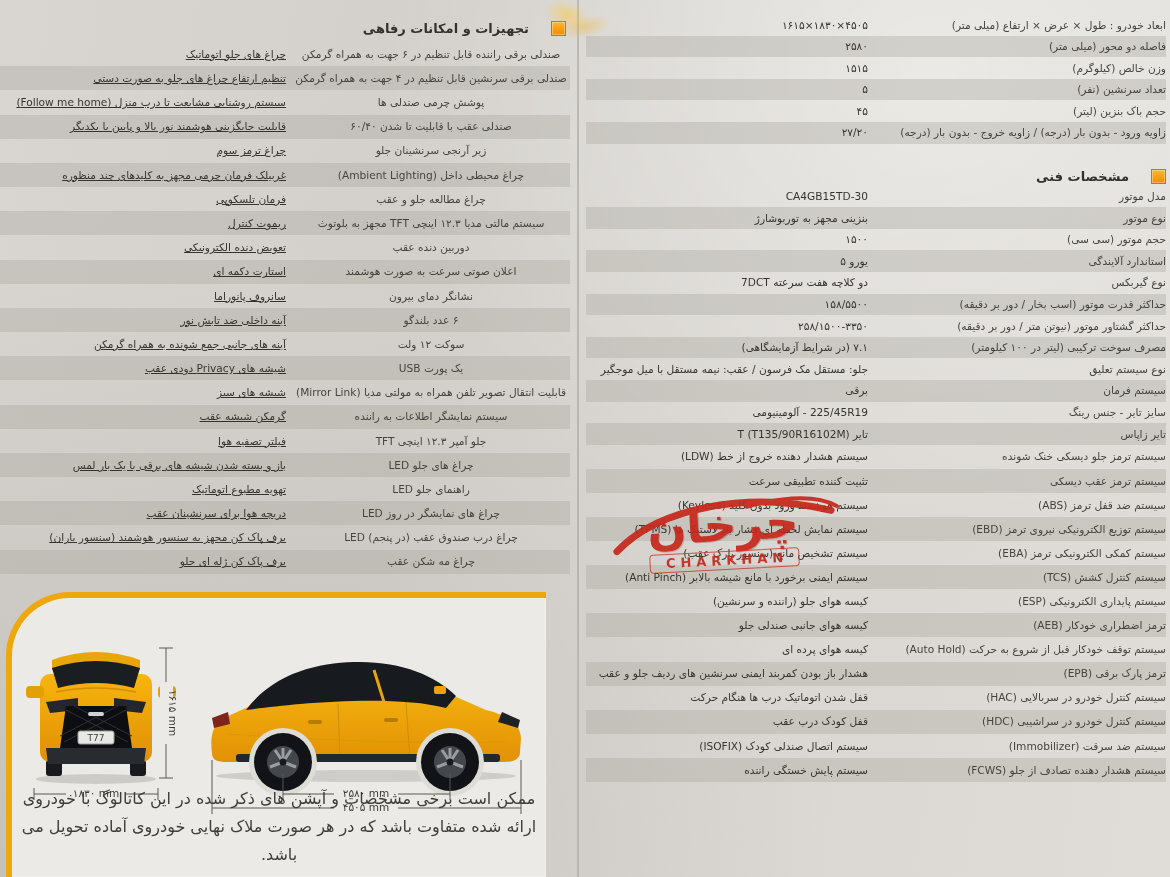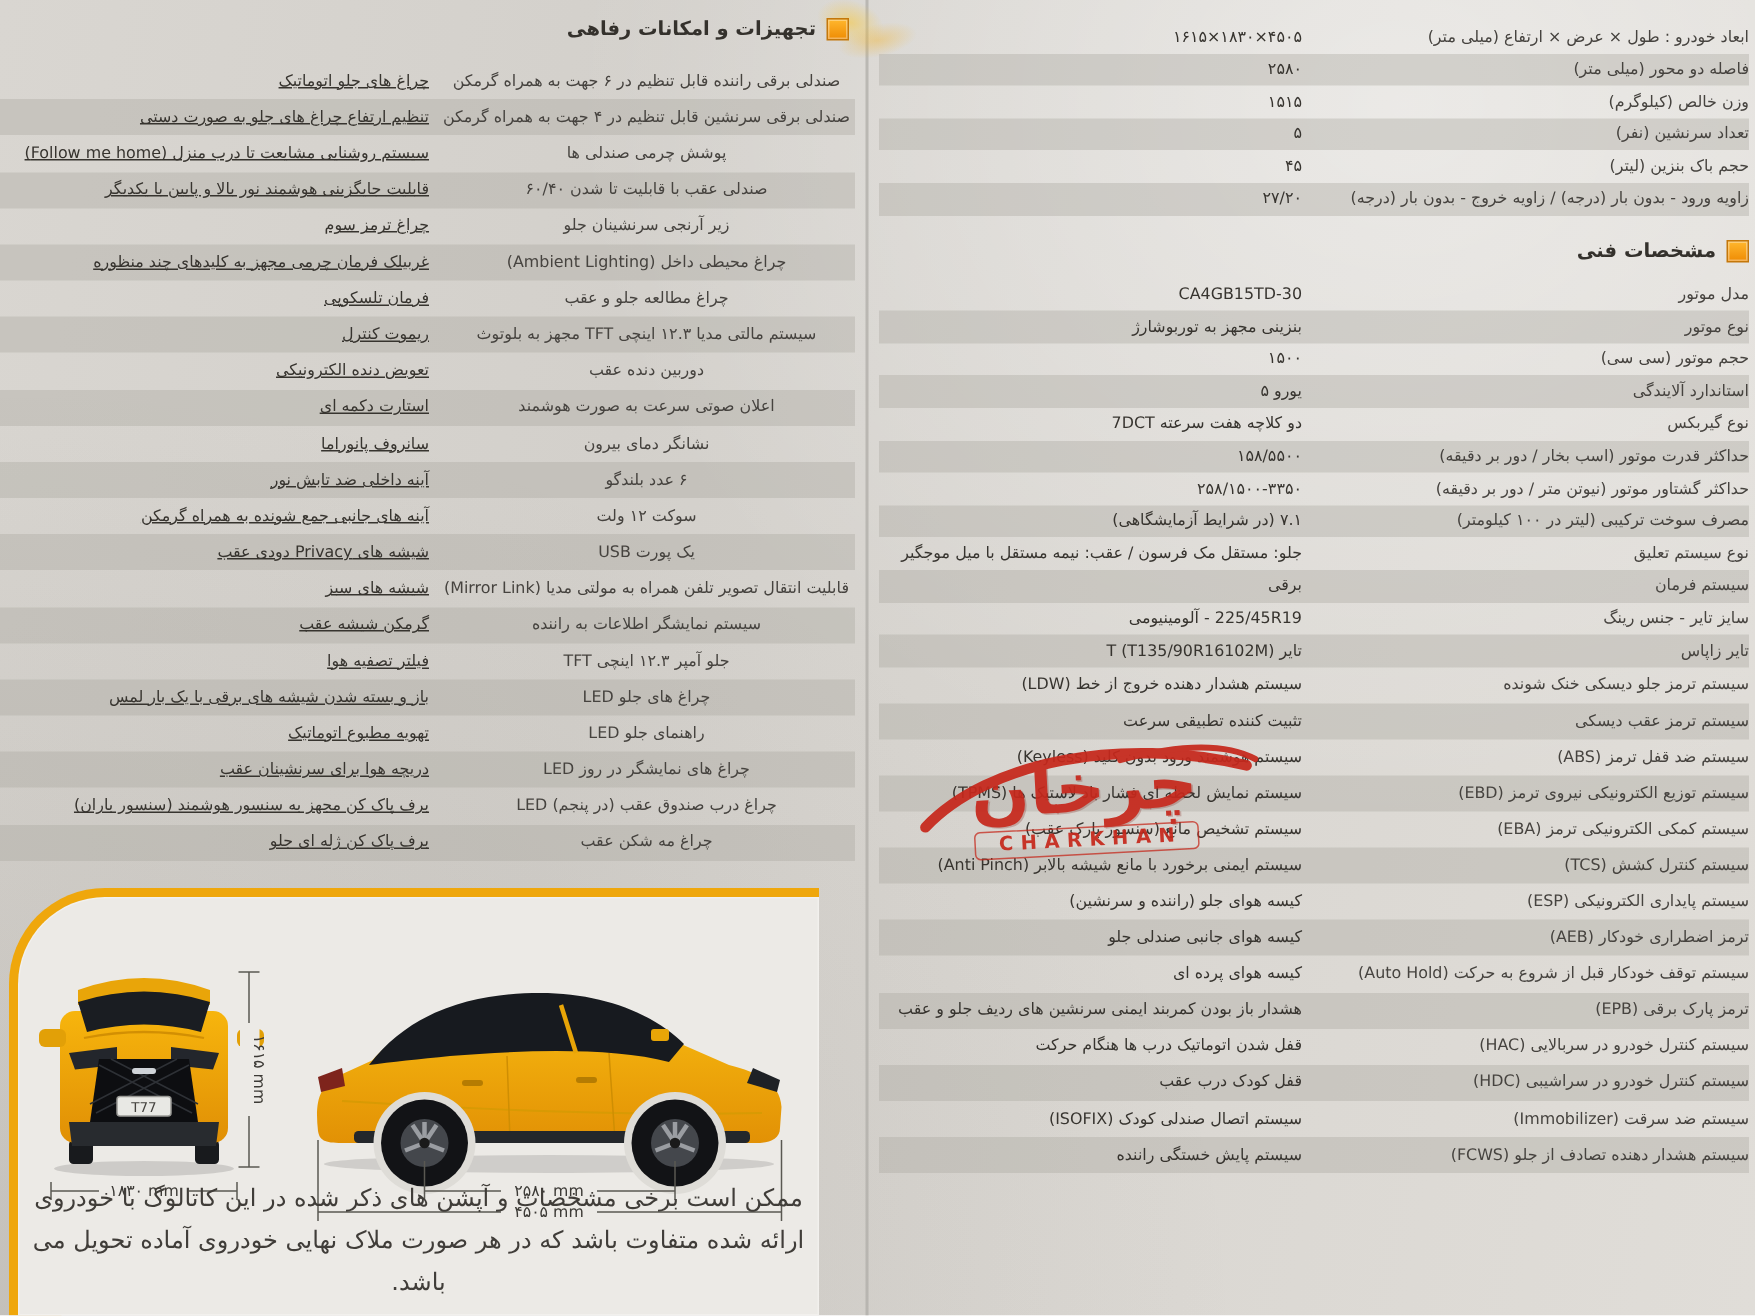--- a/index.html
+++ b/index.html
@@ -6,21 +6,21 @@
   body{width:1170px;height:877px;overflow:hidden;font-family:"DejaVu Sans",sans-serif;}
   .page{position:relative;width:1170px;height:877px;
     background:
       radial-gradient(ellipse at 80% 8%, rgba(255,255,255,.45), rgba(255,255,255,0) 42%),
       radial-gradient(ellipse at 0% 100%, rgba(110,105,98,.18), rgba(110,105,98,0) 50%),
       linear-gradient(100deg,#d9d6d1 0%,#d3d0cb 35%,#dad7d2 65%,#e0ddd8 100%);
     direction:rtl;}
   .divider{position:absolute;left:577px;top:0;bottom:0;width:1.5px;background:#b2afaa;opacity:.8;}
 
   
-  .sec-header{display:flex;align-items:flex-start;gap:7px;height:24px;font-size:13px;font-weight:bold;color:#34312c;}
+  .sec-header{display:flex;align-items:flex-end;gap:22px;height:24px;font-size:13px;font-weight:bold;color:#34312c;}
   .bullet{width:13px;height:13px;background:linear-gradient(180deg,#ffb72e,#ef8c04);border:1px solid #c4770a;box-shadow:inset 0 0 0 1px rgba(255,255,255,.35);}
   .specrow,.safrow,.comrow{display:flex;align-items:center;}
   .specrow{height:21.6px;}
   .safrow{height:24.1px;}
   .comrow{height:24.18px;}
   .striped{background:rgba(172,168,161,.38);}
   .cell{white-space:nowrap;font-size:10.6px;color:#46433f;line-height:1;}
   .cellA{width:292px;padding-left:6px;}
   .cellB{flex:1;color:#37342f;}
   #comfort-rows .cellA{width:278px;text-align:center;}

